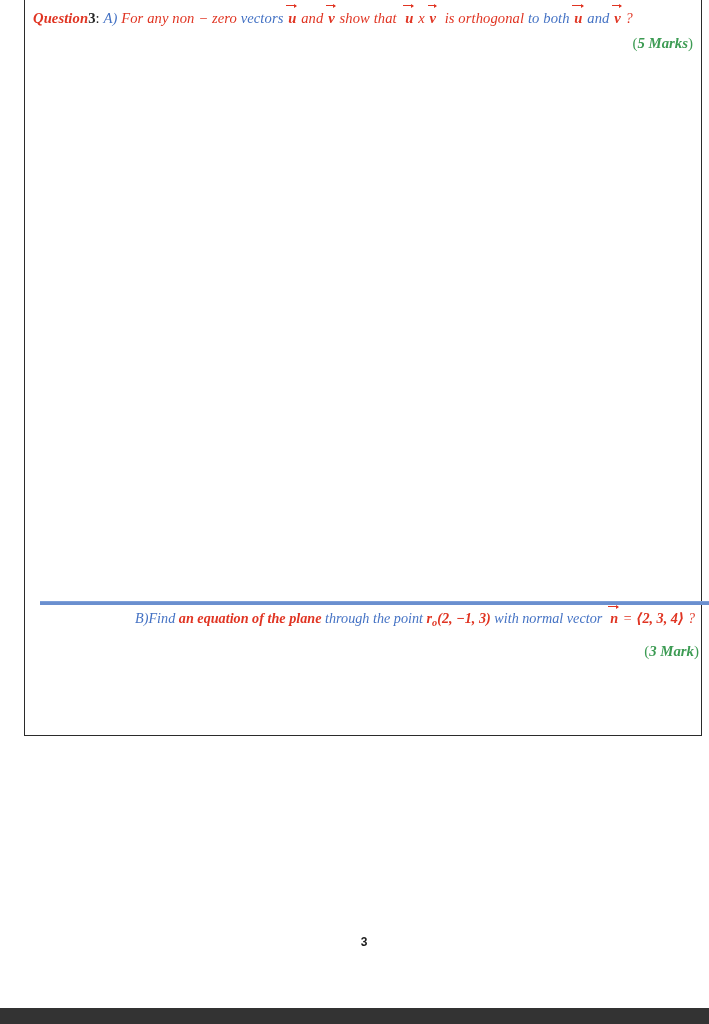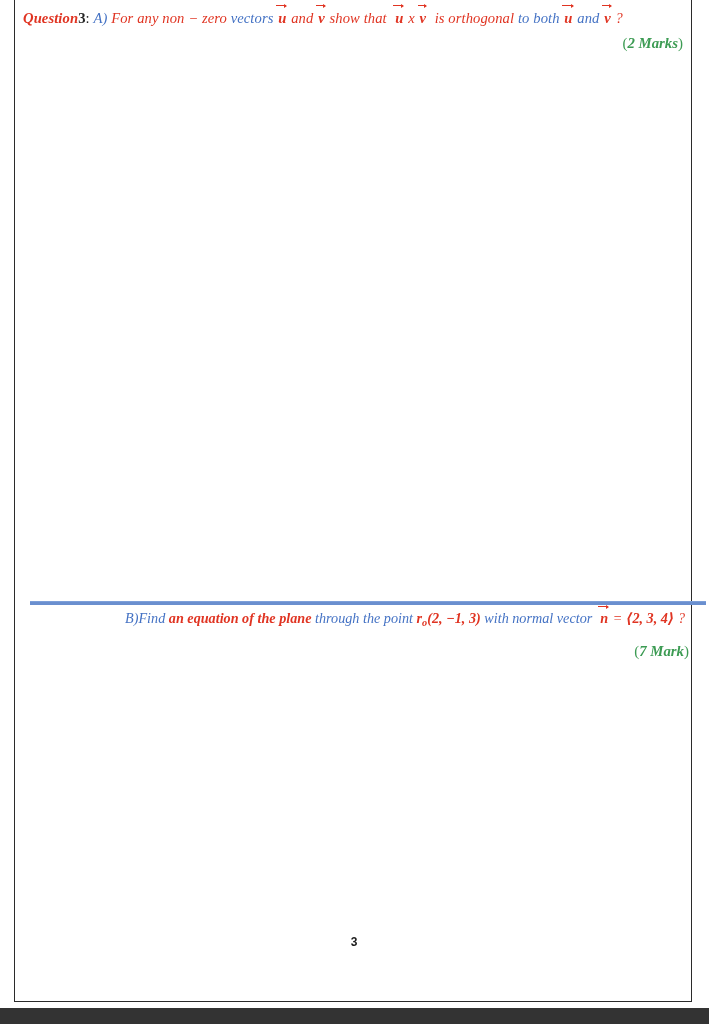--- a/index.html
+++ b/index.html
@@ -11,24 +11,24 @@
     width: 709px;
     height: 1024px;
     position: relative;
     overflow: hidden;
     font-family: "Liberation Serif", "DejaVu Serif", serif;
   }
 
   
   #page-sheet {
     position: absolute;
-    left: 14px;
+    left: 24px;
     top: 0px;
     width: 678px;
-    height: 1002px;
+    height: 736px;
     box-sizing: border-box;
     border: 1.5px solid #2b2b2b;
     border-top: none;
     background: #ffffff;
   }
 
   
   #bottom-bar {
     position: absolute;
     left: 0;
@@ -152,32 +152,32 @@
 </style>
 </head>
 <body>
 
 <div id="page-sheet">
 
   <div class="q-block" id="block-a">
 
     <div class="q-line" id="qa-line"><span class="bi red">Question</span><span class="b dark roman">3</span><span class="dark roman">:</span>&nbsp;<span class="it blue">A)</span>&nbsp;<span class="it red">For any non</span>&nbsp;<span class="it red">−</span>&nbsp;<span class="it red">zero</span>&nbsp;<span class="it blue">vectors</span>&nbsp;<span class="vec red">u</span>&nbsp;<span class="it red">and</span>&nbsp;<span class="vec red">v</span>&nbsp;<span class="it red">show that</span>&nbsp;&nbsp;<span class="vec red">u</span>&nbsp;<span class="it red">x</span>&nbsp;<span class="vec red">v</span>&nbsp;&nbsp;<span class="it red">is orthogonal</span>&nbsp;<span class="it blue">to both</span>&nbsp;<span class="vec red">u</span>&nbsp;<span class="it blue">and</span>&nbsp;<span class="vec red">v</span>&nbsp;<span class="it red">?</span></div>
 
-    <div class="marks-line" id="qa-marks"><span class="marks-paren">(</span><span class="marks">2 Marks</span><span class="marks-paren">)</span></div>
+    <div class="marks-line" id="qa-marks"><span class="marks-paren">(</span><span class="marks">5 Marks</span><span class="marks-paren">)</span></div>
 
     <div class="answer-space" style="height:510px"></div>
   </div>
 
   <div id="section-divider"></div>
 
   <div class="q-block" id="block-b">
 
     <div class="q-line" id="qb-line"><span class="it blue">B)</span><span class="it blue">Find</span>&nbsp;<span class="bi red">an equation of the plane</span>&nbsp;<span class="it blue">through the point</span>&nbsp;<span class="bi red">r</span><span class="sub b red">o</span><span class="bi red">(2, −1, 3)</span>&nbsp;<span class="it blue">with normal vector</span>&nbsp;&nbsp;<span class="vec red">n</span>&nbsp;<span class="it red">=</span>&nbsp;<span class="bi red">⟨2, 3, 4⟩</span>&nbsp;<span class="it red">?</span></div>
 
-    <div class="marks-line" id="qb-marks"><span class="marks-paren">(</span><span class="marks">7 Mark</span><span class="marks-paren">)</span></div>
+    <div class="marks-line" id="qb-marks"><span class="marks-paren">(</span><span class="marks">3 Mark</span><span class="marks-paren">)</span></div>
 
     <div class="answer-space" style="height:250px"></div>
   </div>
 
   <div id="page-number">3</div>
 
 </div>
 
 <div id="bottom-bar"></div>
 

